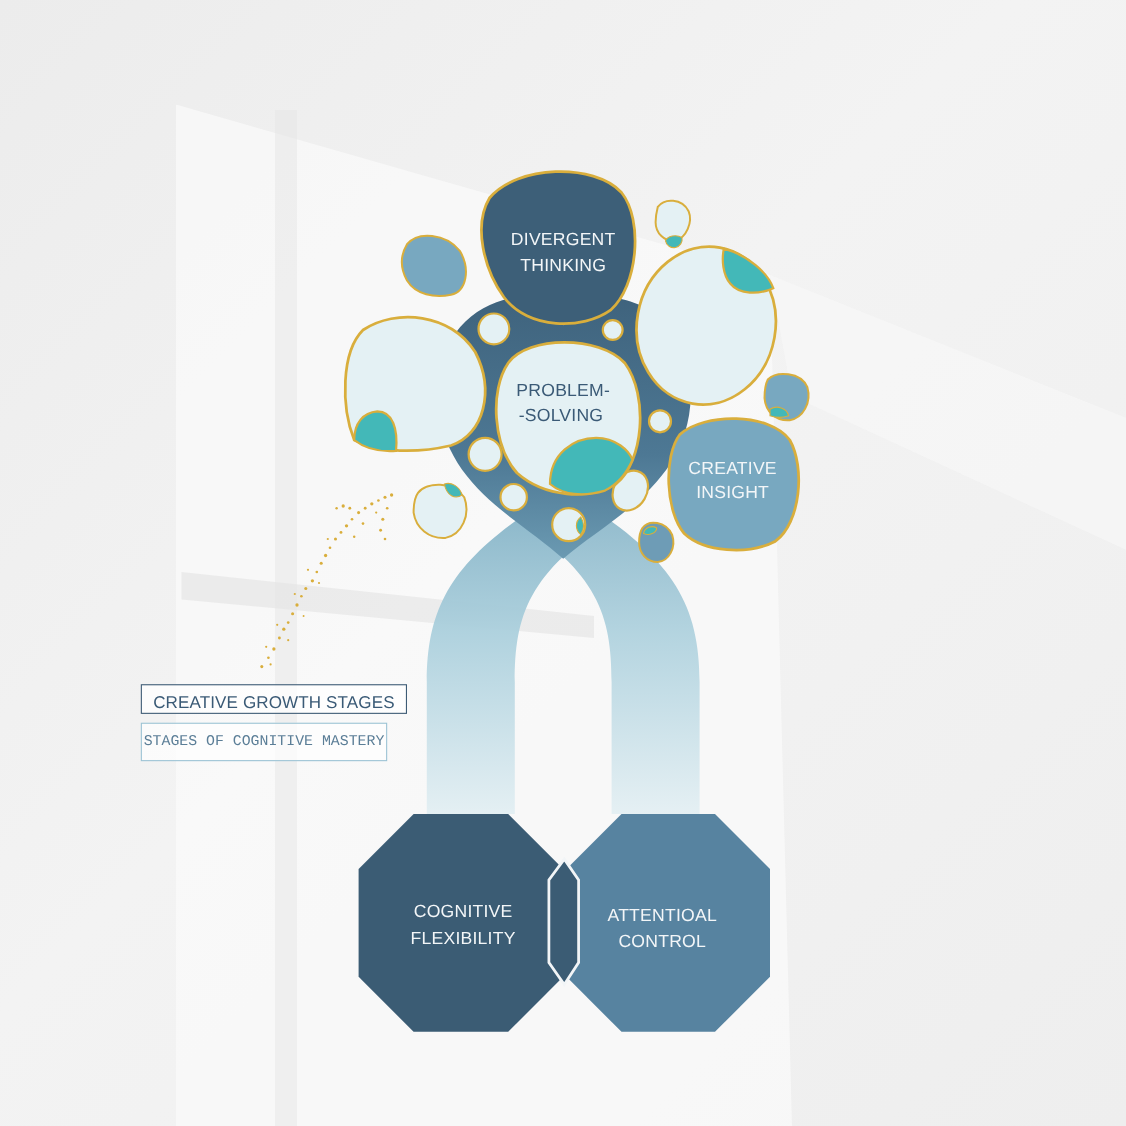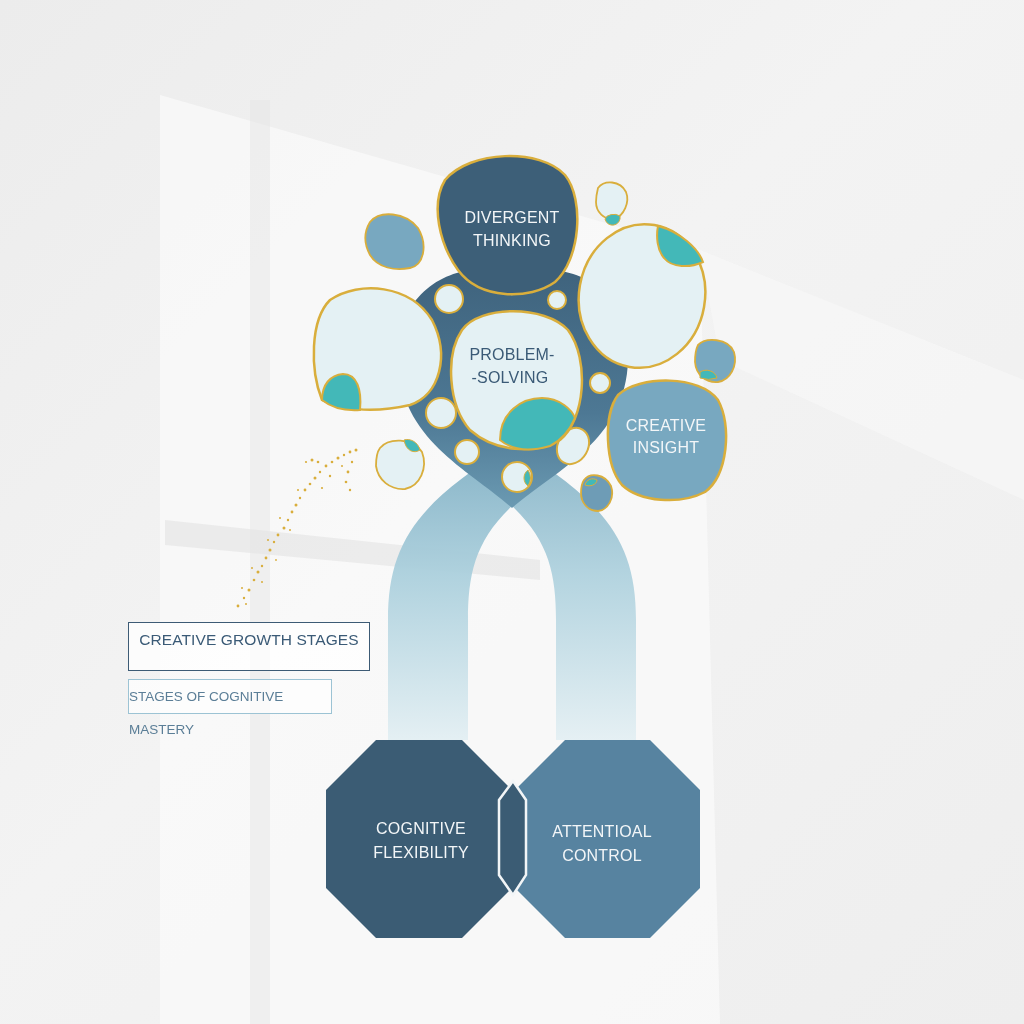--- a/index.html
+++ b/index.html
@@ -11,29 +11,29 @@
   .bg-light { position:absolute; inset:0; pointer-events:none; }
   svg.diagram { position:absolute; left:0; top:0; width:1024px; height:1024px; }
   .node-text {
     font-family: "Liberation Sans", "DejaVu Sans", sans-serif;
     font-size:16px; letter-spacing:0.2px; text-anchor:middle;
   }
   .legend {
     position:absolute; left:128px; top:622px; width:242px;
   }
   .legend-title {
-    box-sizing:border-box; width:242px; height:49px;
+    box-sizing:border-box; width:242px; height:27px;
     border:1.5px solid #3d5b75; background:rgba(255,255,255,0.75);
     color:#3a5a76; font-size:15.5px; line-height:33px; text-align:center;
     letter-spacing:0.1px;
   }
   .legend-sub {
-    box-sizing:border-box; width:204px; height:35px; margin-top:8px;
+    box-sizing:border-box; width:224px; height:35px; margin-top:8px;
     border:1.5px solid #9cc3d4; background:rgba(255,255,255,0.7);
-    color:#5b7e97; font-size:13.5px; line-height:33px; 
+    color:#5b7e97; font-size:13.5px; line-height:33px; text-align:center;font-family:Liberation Mono, monospace;
   }
 </style>
 </head>
 <body>
 
 <svg class="bg-light" viewBox="0 0 1024 1024">
   <defs>
     <linearGradient id="shade" x1="0" y1="0" x2="1" y2="1">
       <stop offset="0" stop-color="#e6e6e6"></stop>
       <stop offset="1" stop-color="#f1f1f1"></stop>

